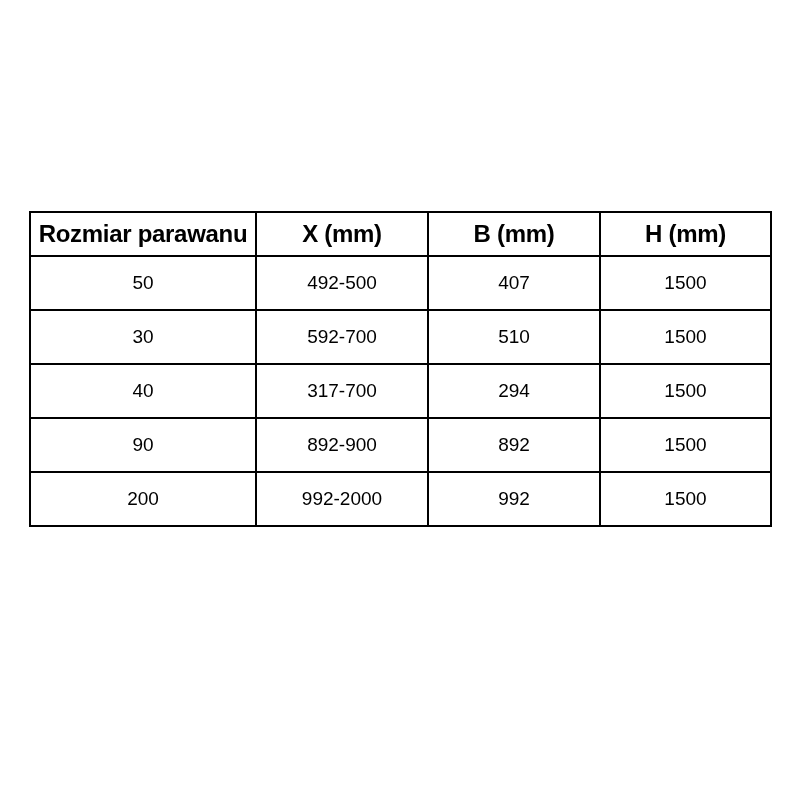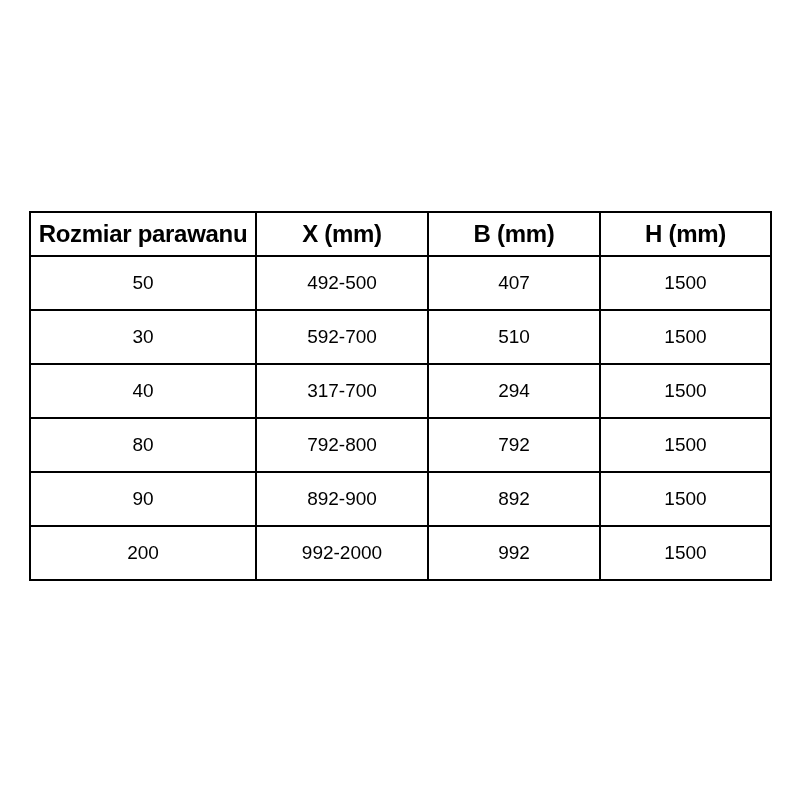--- a/index.html
+++ b/index.html
@@ -80,26 +80,20 @@
         <td>510</td>
         <td>1500</td>
       </tr>
       <tr>
         <td>40</td>
         <td>317-700</td>
         <td>294</td>
         <td>1500</td>
       </tr>
       <tr>
-        <td>80</td>
-        <td>792-800</td>
-        <td>792</td>
-        <td>1500</td>
-      </tr>
-      <tr>
         <td>90</td>
         <td>892-900</td>
         <td>892</td>
         <td>1500</td>
       </tr>
       <tr>
         <td>200</td>
         <td>992-2000</td>
         <td>992</td>
         <td>1500</td>

